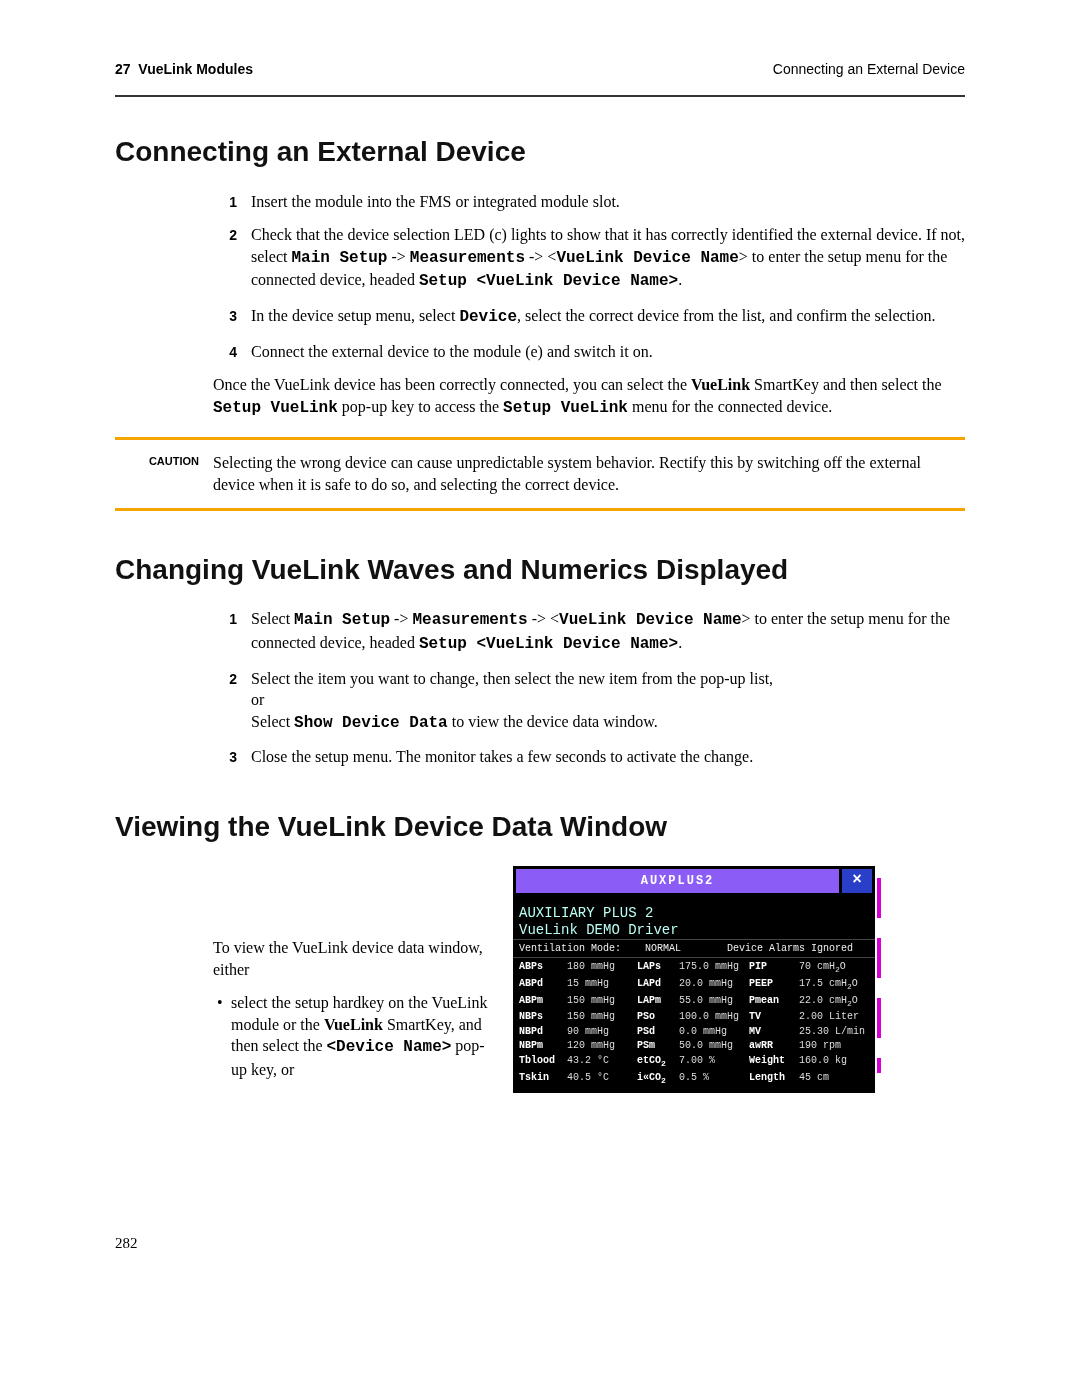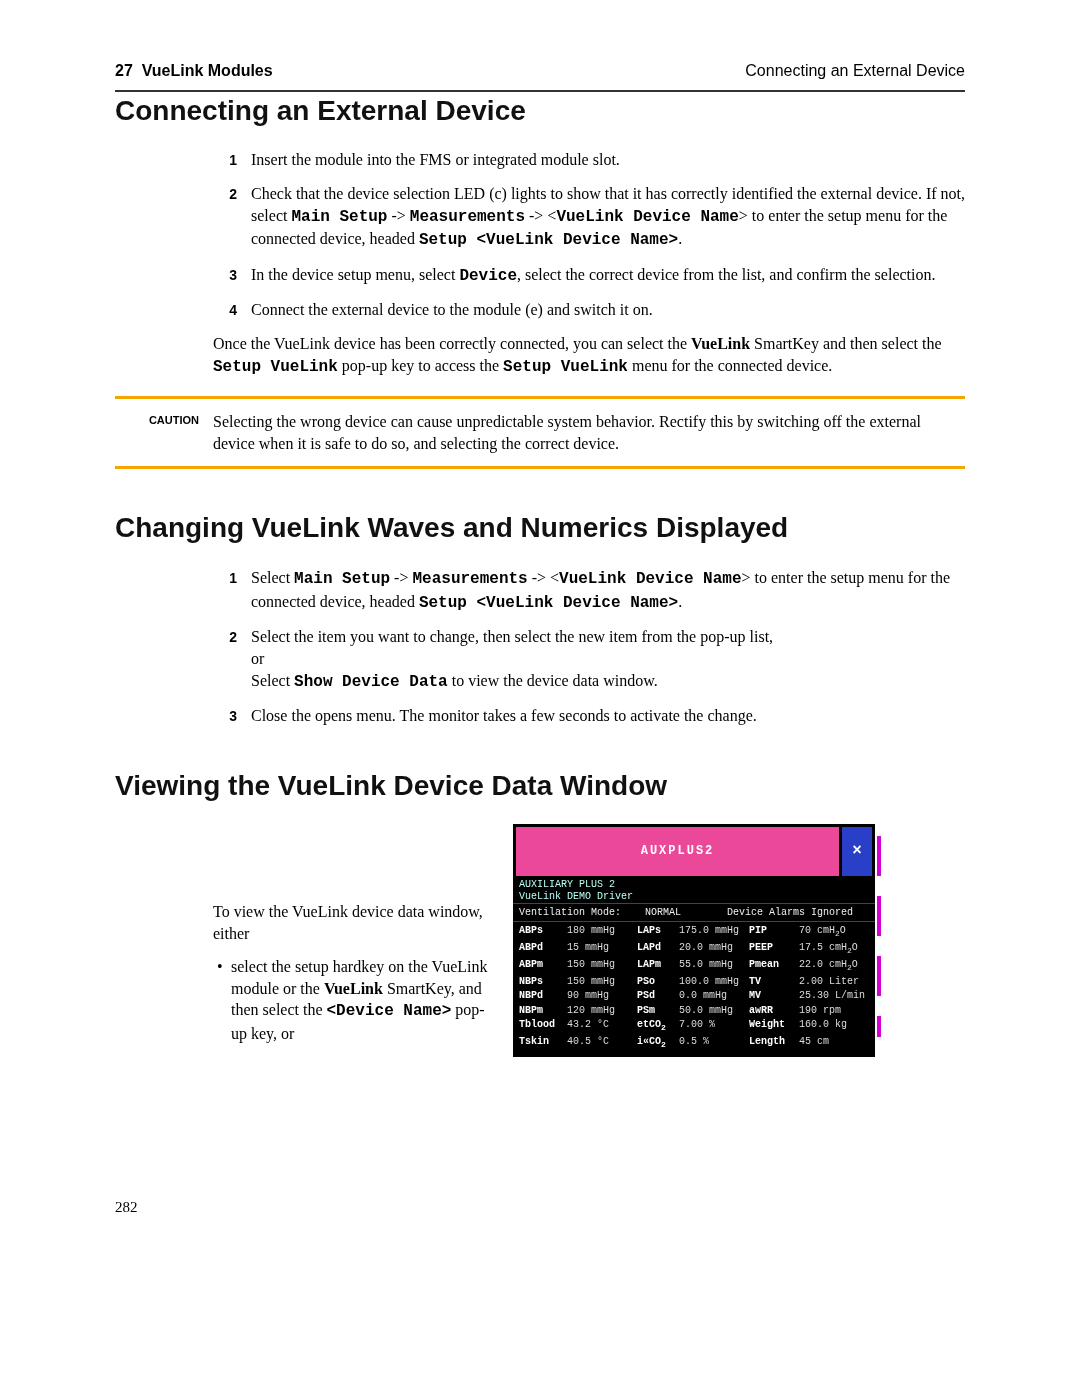--- a/index.html
+++ b/index.html
@@ -10,23 +10,24 @@
     margin: 0;
     padding: 60px 115px 80px 115px;
     width: 1080px;
     box-sizing: border-box;
     line-height: 1.35;
   }
   .header-bar {
     display: flex;
     justify-content: space-between;
     border-bottom: 2px solid #333;
-    padding-bottom: 8px;
+    padding-bottom: 16px;
+    margin-bottom: 36px;
     font-family: Arial, Helvetica, sans-serif;
-    font-size: 16px;
+    font-size: 14px;
   }
   .header-left { font-weight: bold; }
   .header-right { font-weight: normal; }
   h1 {
     font-family: Arial, Helvetica, sans-serif;
     font-weight: bold;
     font-size: 28px;
     margin: 0 0 20px 0;
     color: #111;
   }
@@ -121,45 +122,46 @@
     background: repeating-linear-gradient(#d400d4 0 40px, transparent 40px 60px);
   }
   .dw-header {
     display: flex;
     align-items: stretch;
     padding: 3px;
     gap: 3px;
   }
   .dw-title {
     flex: 1;
-    background: #ec4899;
+    background: #8b5cf6;
     text-align: center;
     font-weight: bold;
     letter-spacing: 2px;
     color: #fff;
-    padding: 16px 0;
+    padding: 4px 0;
     font-size: 12px;
   }
   .dw-close {
     background: #2a3fc7;
     color: #fff;
     width: 30px;
     display: flex;
     align-items: center;
     justify-content: center;
     font-size: 16px;
     font-weight: bold;
   }
   .dw-sub {
     padding: 0 6px;
     color: #bafff5;
-    font-size: 10px;
+    font-size: 14px;
     line-height: 1.2;
     border-bottom: 1px solid #444;
     margin-bottom: 2px;
+    margin-top: 9px;
   }
   .dw-status {
     display: flex;
     justify-content: space-between;
     padding: 0 22px 2px 6px;
     color: #eee;
     font-size: 10px;
     border-bottom: 1px solid #444;
   }
   .dw-grid {
@@ -240,21 +242,21 @@
     <li>
       <span class="num">2</span>
       <span class="body">
         <span>Select the item you want to change, then select the new item from the pop-up list,</span><br>
         <span>or</span><br>
         <span>Select </span><span class="mono">Show Device Data</span><span> to view the device data window.</span>
       </span>
     </li>
     <li>
       <span class="num">3</span>
-      <span class="body">Close the opens menu. The monitor takes a few seconds to activate the change.</span>
+      <span class="body">Close the setup menu. The monitor takes a few seconds to activate the change.</span>
     </li>
   </ol>
 </div>
 
 <div class="section-gap"></div>
 <h1>Viewing the VueLink Device Data Window</h1>
 <div class="two-col">
   <div class="left">
     <p class="para">To view the VueLink device data window, either</p>
     <ul class="bullets">

